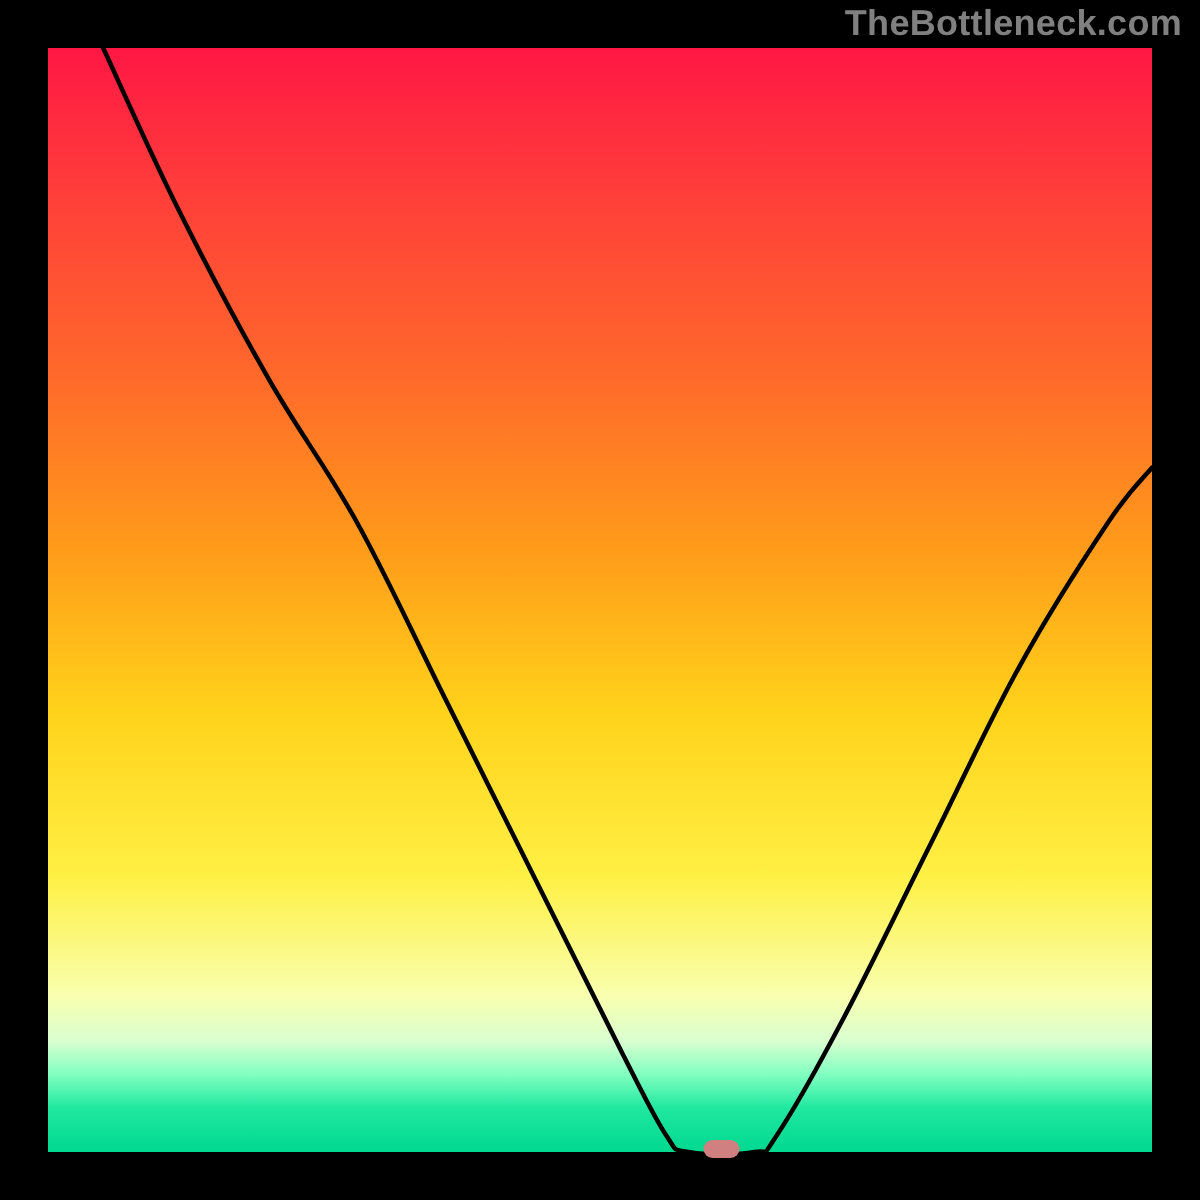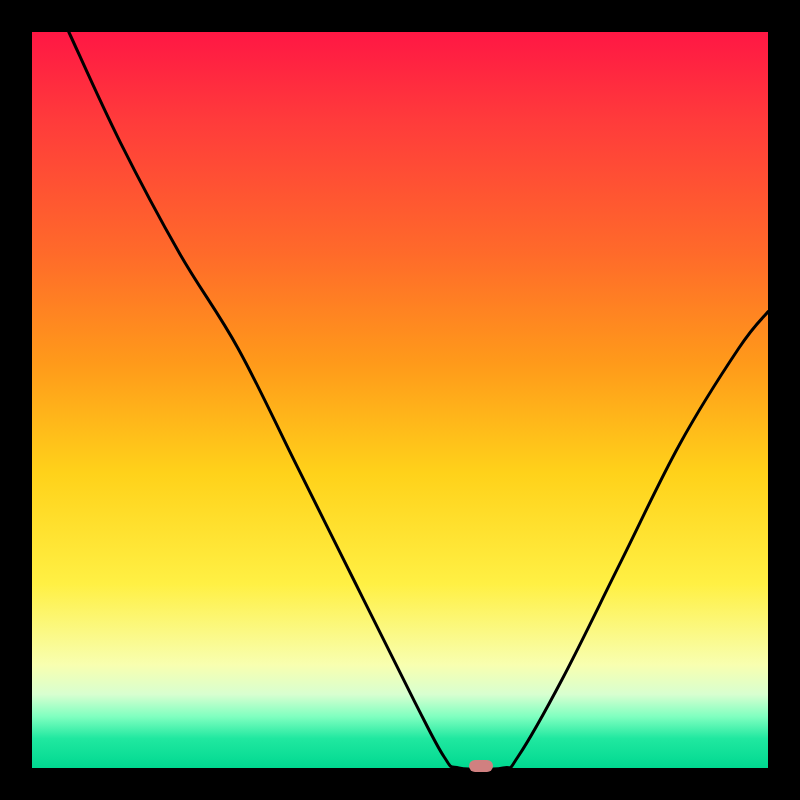--- a/index.html
+++ b/index.html
@@ -48,13 +48,14 @@
     </defs>
 
     <rect x="0" y="0" width="800" height="800" fill="#000"></rect>
 
     <rect id="plot-rect" x="32" y="32" width="736" height="736" fill="url(#bg-grad)"></rect>
 
     <path id="curve-path" d="M 68.8 32.0 C 78.1 51.9, 100.4 102.7, 120.3 142.4 C 140.2 182.1, 158.0 215.7, 179.2 252.8 C 200.4 289.9, 216.9 310.1, 238.1 348.5 C 259.3 386.9, 275.8 423.8, 297.0 466.2 C 318.2 508.6, 334.6 541.6, 355.8 584.0 C 377.0 626.4, 398.8 670.6, 414.7 701.8 C 430.6 732.9, 436.2 745.0, 444.2 757.0 C 452.1 768.9, 448.3 766.0, 458.9 768.0 C 469.5 770.0, 492.4 770.0, 503.0 768.0 C 513.6 766.0, 507.2 772.9, 517.8 757.0 C 528.4 741.1, 543.4 714.8, 561.9 679.7 C 580.5 644.6, 599.6 604.3, 620.8 561.9 C 642.0 519.5, 658.5 482.6, 679.7 444.2 C 700.9 405.7, 722.7 372.3, 738.6 348.5 C 754.5 324.6, 762.7 318.3, 768.0 311.7" fill="none" stroke="#000" stroke-width="3" stroke-linejoin="round" stroke-linecap="round"></path>
 
     <rect id="marker-rect" x="469.0" y="760.0" width="24" height="12" rx="6" ry="6" fill="#d08080"></rect>
   </svg>
+  <div class="watermark">TheBottleneck.com</div>
 </div>
 
 </body></html>

